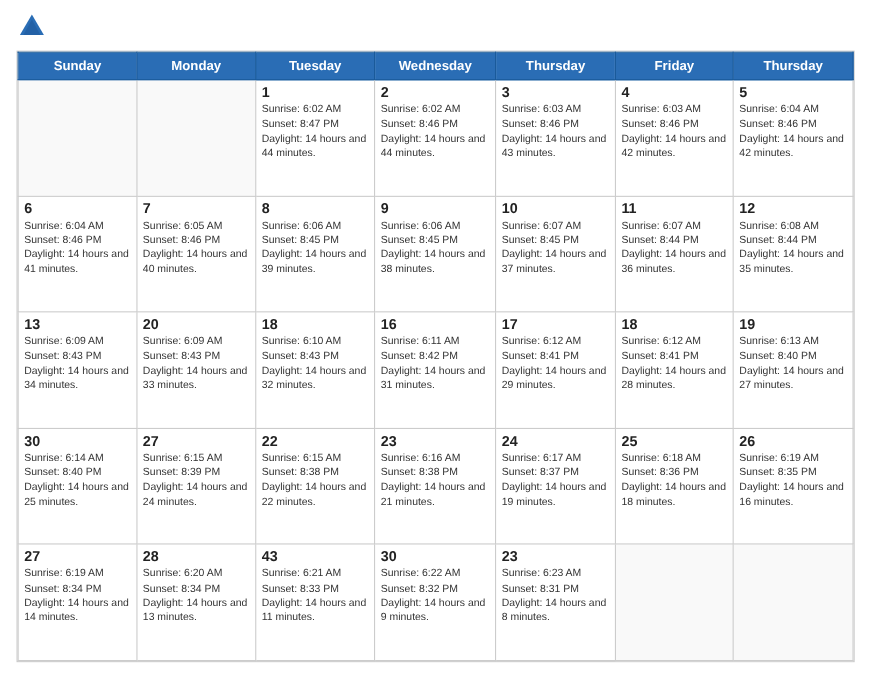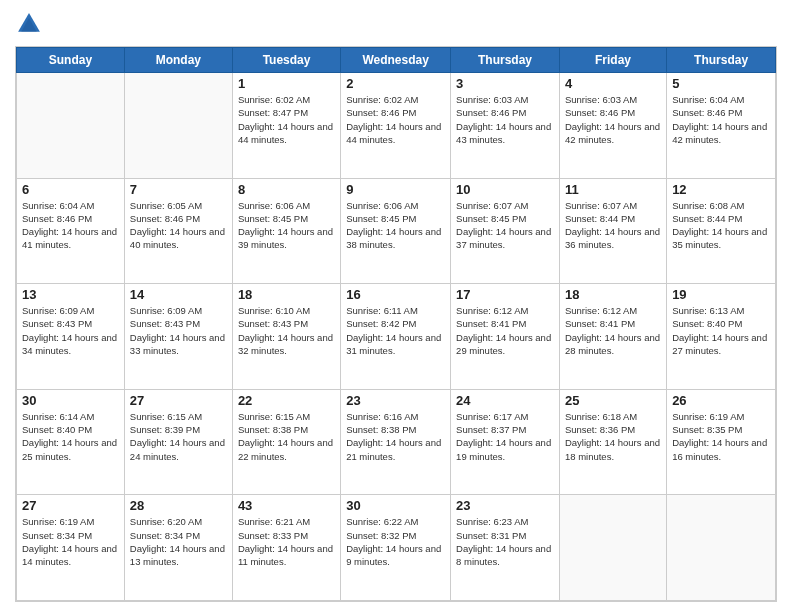--- a/index.html
+++ b/index.html
@@ -183,21 +183,21 @@
               <div class="day-num">12</div>
               <div class="day-detail">Sunrise: 6:08 AM<br>Sunset: 8:44 PM<br>Daylight: 14 hours and 35 minutes.</div>
             </td>
           </tr>
           <tr>
             <td>
               <div class="day-num">13</div>
               <div class="day-detail">Sunrise: 6:09 AM<br>Sunset: 8:43 PM<br>Daylight: 14 hours and 34 minutes.</div>
             </td>
             <td>
-              <div class="day-num">14</div>
+              <div class="day-num">20</div>
               <div class="day-detail">Sunrise: 6:09 AM<br>Sunset: 8:43 PM<br>Daylight: 14 hours and 33 minutes.</div>
             </td>
             <td>
               <div class="day-num">18</div>
               <div class="day-detail">Sunrise: 6:10 AM<br>Sunset: 8:43 PM<br>Daylight: 14 hours and 32 minutes.</div>
             </td>
             <td>
               <div class="day-num">16</div>
               <div class="day-detail">Sunrise: 6:11 AM<br>Sunset: 8:42 PM<br>Daylight: 14 hours and 31 minutes.</div>
             </td>

